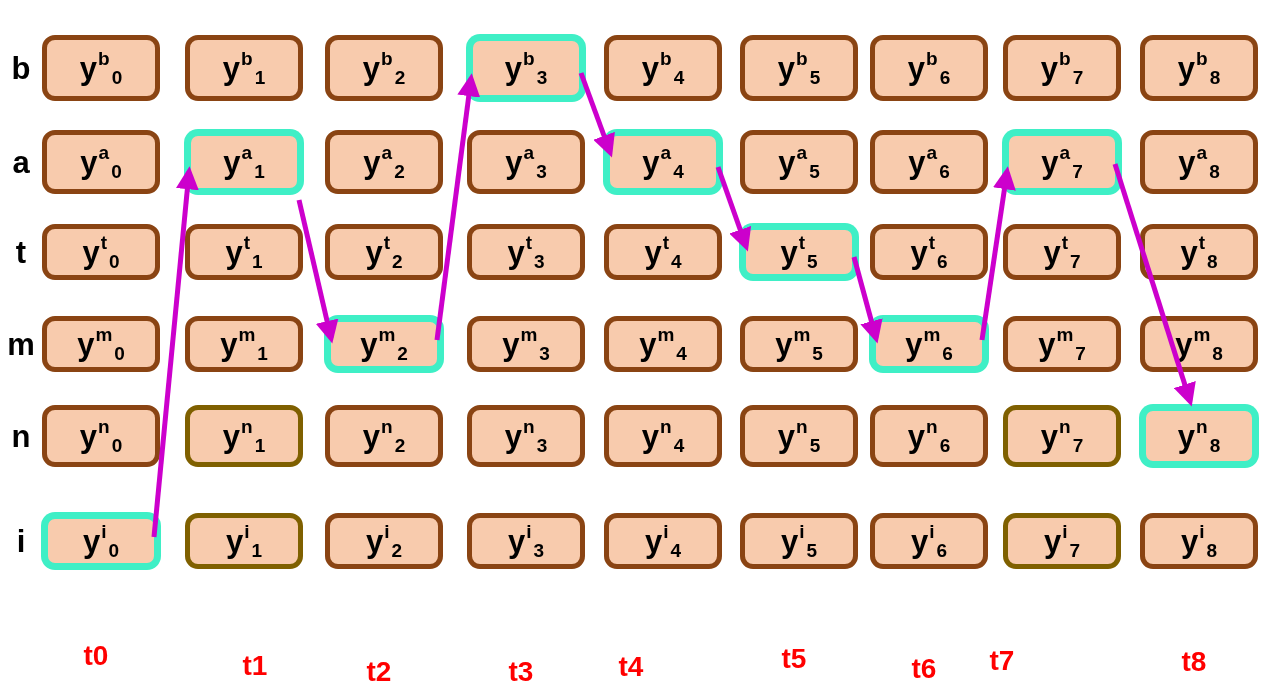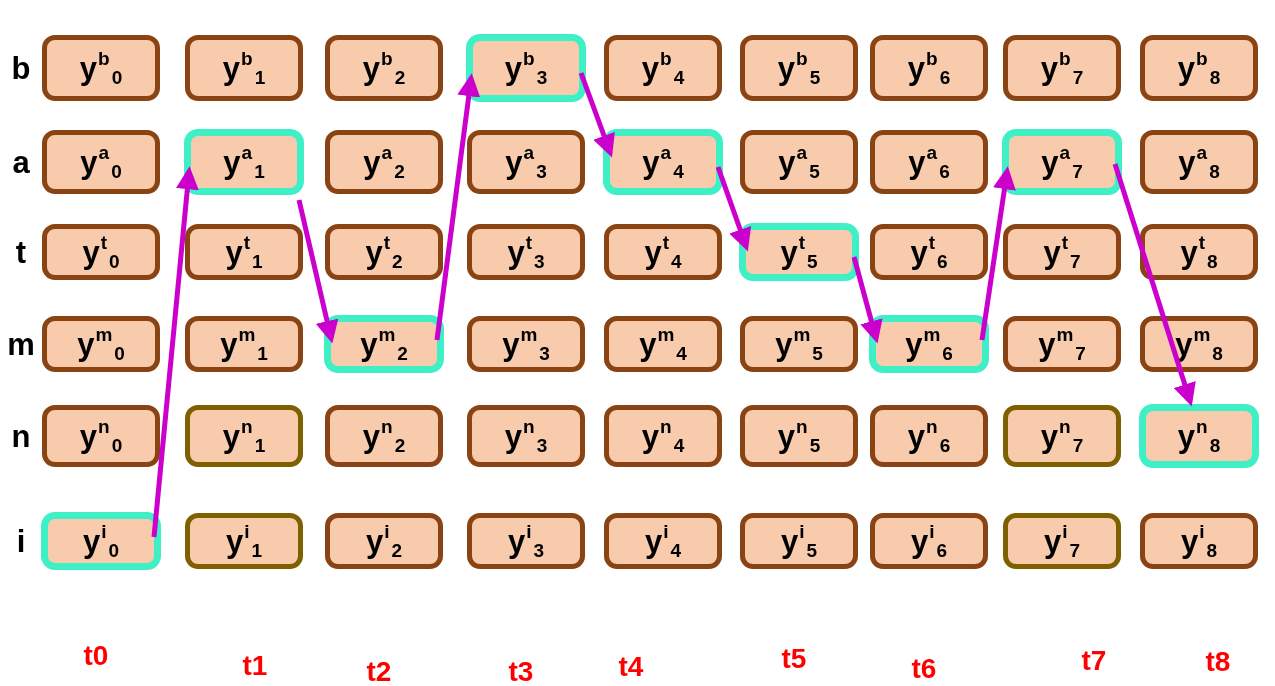--- a/index.html
+++ b/index.html
@@ -350,16 +350,16 @@
       <line x1="1115" y1="164" x2="1190" y2="401" marker-end="url(#ah)"></line>
     </svg>
   <div id="time-labels">
       <div class="time-label" style="left: 96px; top: 642px;">t0</div>
       <div class="time-label" style="left: 239px; top: 652px; margin-left: 16px;">t1</div>
       <div class="time-label" style="left: 379px; top: 658px;">t2</div>
       <div class="time-label" style="left: 521px; top: 658px;">t3</div>
       <div class="time-label" style="left: 631px; top: 653px;">t4</div>
       <div class="time-label" style="left: 794px; top: 645px;">t5</div>
       <div class="time-label" style="left: 924px; top: 655px;">t6</div>
-      <div class="time-label" style="left: 1094px; top: 647px;">t7</div>
-      <div class="time-label" style="left: 1194px; top: 648px; margin-left: 24px;">t8</div>
+      <div class="time-label" style="left: 1002px; top: 647px;">t7</div>
+      <div class="time-label" style="left: 1194px; top: 648px;">t8</div>
     </div>
 </div>
 
 </body></html>

